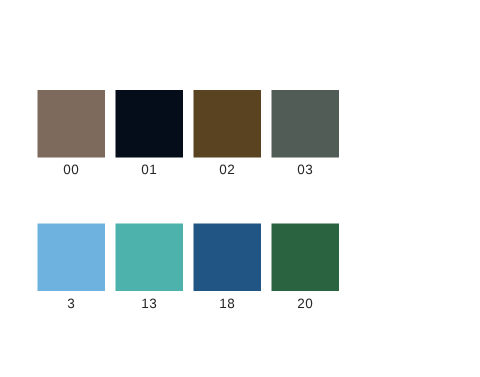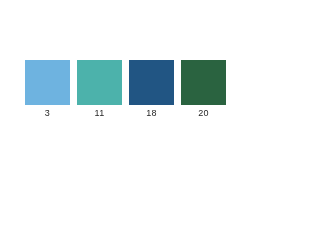--- a/index.html
+++ b/index.html
@@ -64,31 +64,54 @@
     user-select: none;
   }
 </style>
 </head>
 <body style="background: rgb(255, 255, 255);">
 
 <div id="palette-figure">
 
   <div class="swatch-grid">
 
+    <div class="swatch-row">
+
+      <div class="swatch-cell">
+        <span class="swatch-chip" style="background-color: rgb(125, 106, 92);"></span>
+        <span class="swatch-label" style="color: rgb(38, 38, 38);">00</span>
+      </div>
+
+      <div class="swatch-cell">
+        <span class="swatch-chip" style="background-color: rgb(5, 13, 26);"></span>
+        <span class="swatch-label" style="color: rgb(38, 38, 38);">01</span>
+      </div>
+
+      <div class="swatch-cell">
+        <span class="swatch-chip" style="background-color: rgb(90, 67, 33);"></span>
+        <span class="swatch-label" style="color: rgb(38, 38, 38);">02</span>
+      </div>
+
+      <div class="swatch-cell">
+        <span class="swatch-chip" style="background-color: rgb(82, 92, 86);"></span>
+        <span class="swatch-label" style="color: rgb(38, 38, 38);">03</span>
+      </div>
+
+    </div>
 
     <div class="swatch-row">
 
       <div class="swatch-cell">
         <span class="swatch-chip" style="background-color: rgb(110, 179, 224);"></span>
         <span class="swatch-label" style="color: rgb(38, 38, 38);">3</span>
       </div>
 
       <div class="swatch-cell">
         <span class="swatch-chip" style="background-color: rgb(76, 178, 171);"></span>
-        <span class="swatch-label" style="color: rgb(38, 38, 38);">11</span>
+        <span class="swatch-label" style="color: rgb(38, 38, 38);">13</span>
       </div>
 
       <div class="swatch-cell">
         <span class="swatch-chip" style="background-color: rgb(33, 85, 131);"></span>
         <span class="swatch-label" style="color: rgb(38, 38, 38);">18</span>
       </div>
 
       <div class="swatch-cell">
         <span class="swatch-chip" style="background-color: rgb(42, 99, 64);"></span>
         <span class="swatch-label" style="color: rgb(38, 38, 38);">20</span>

